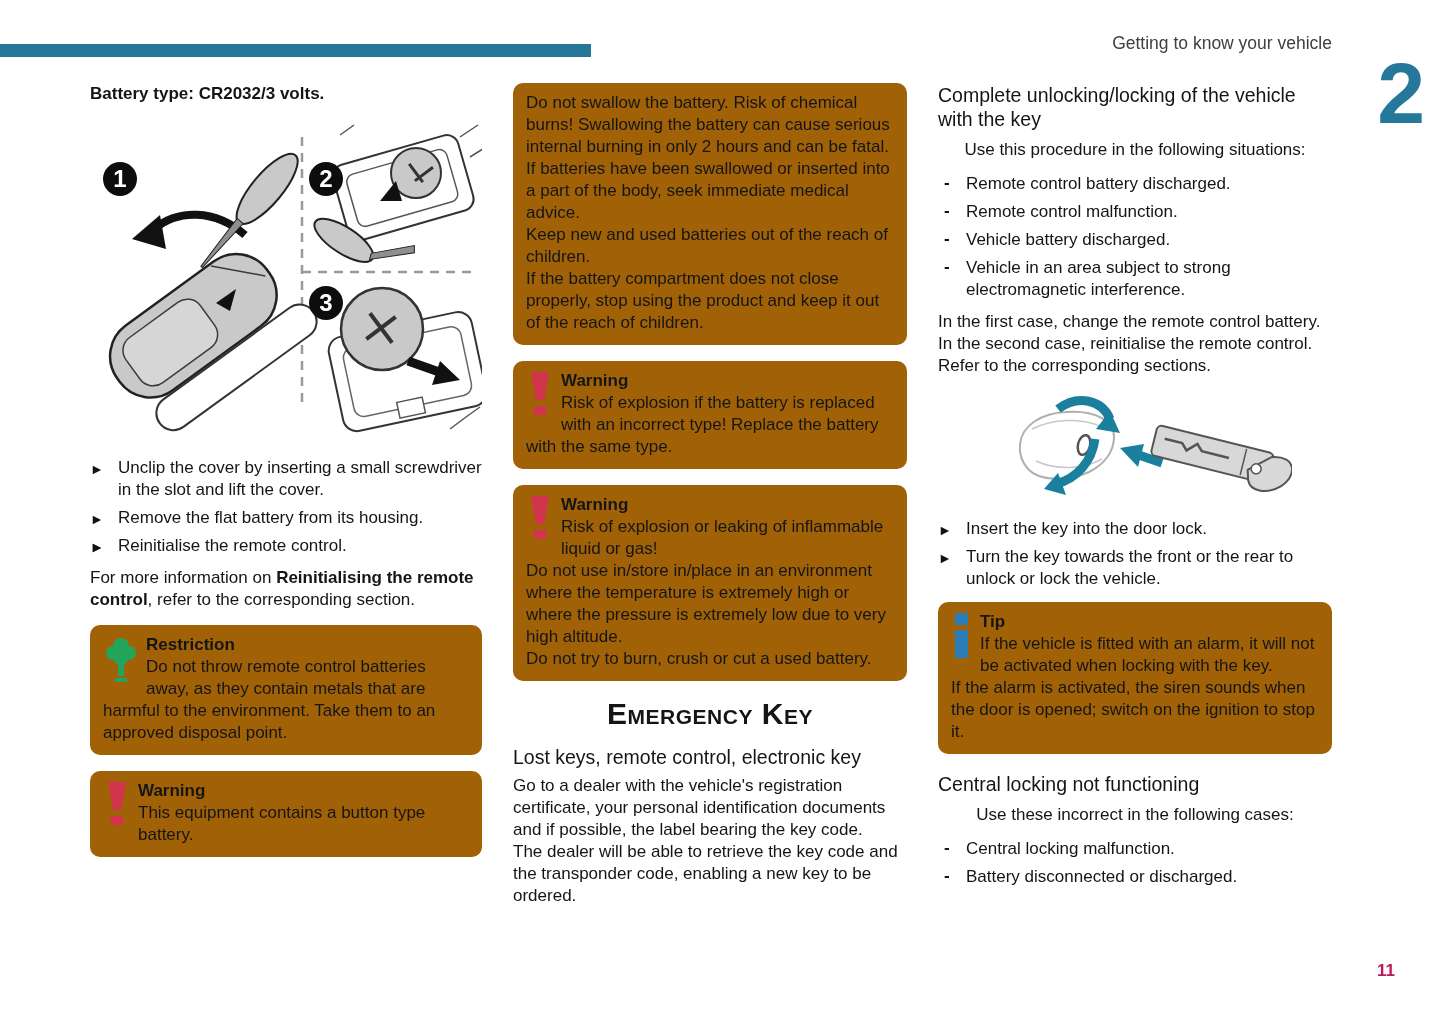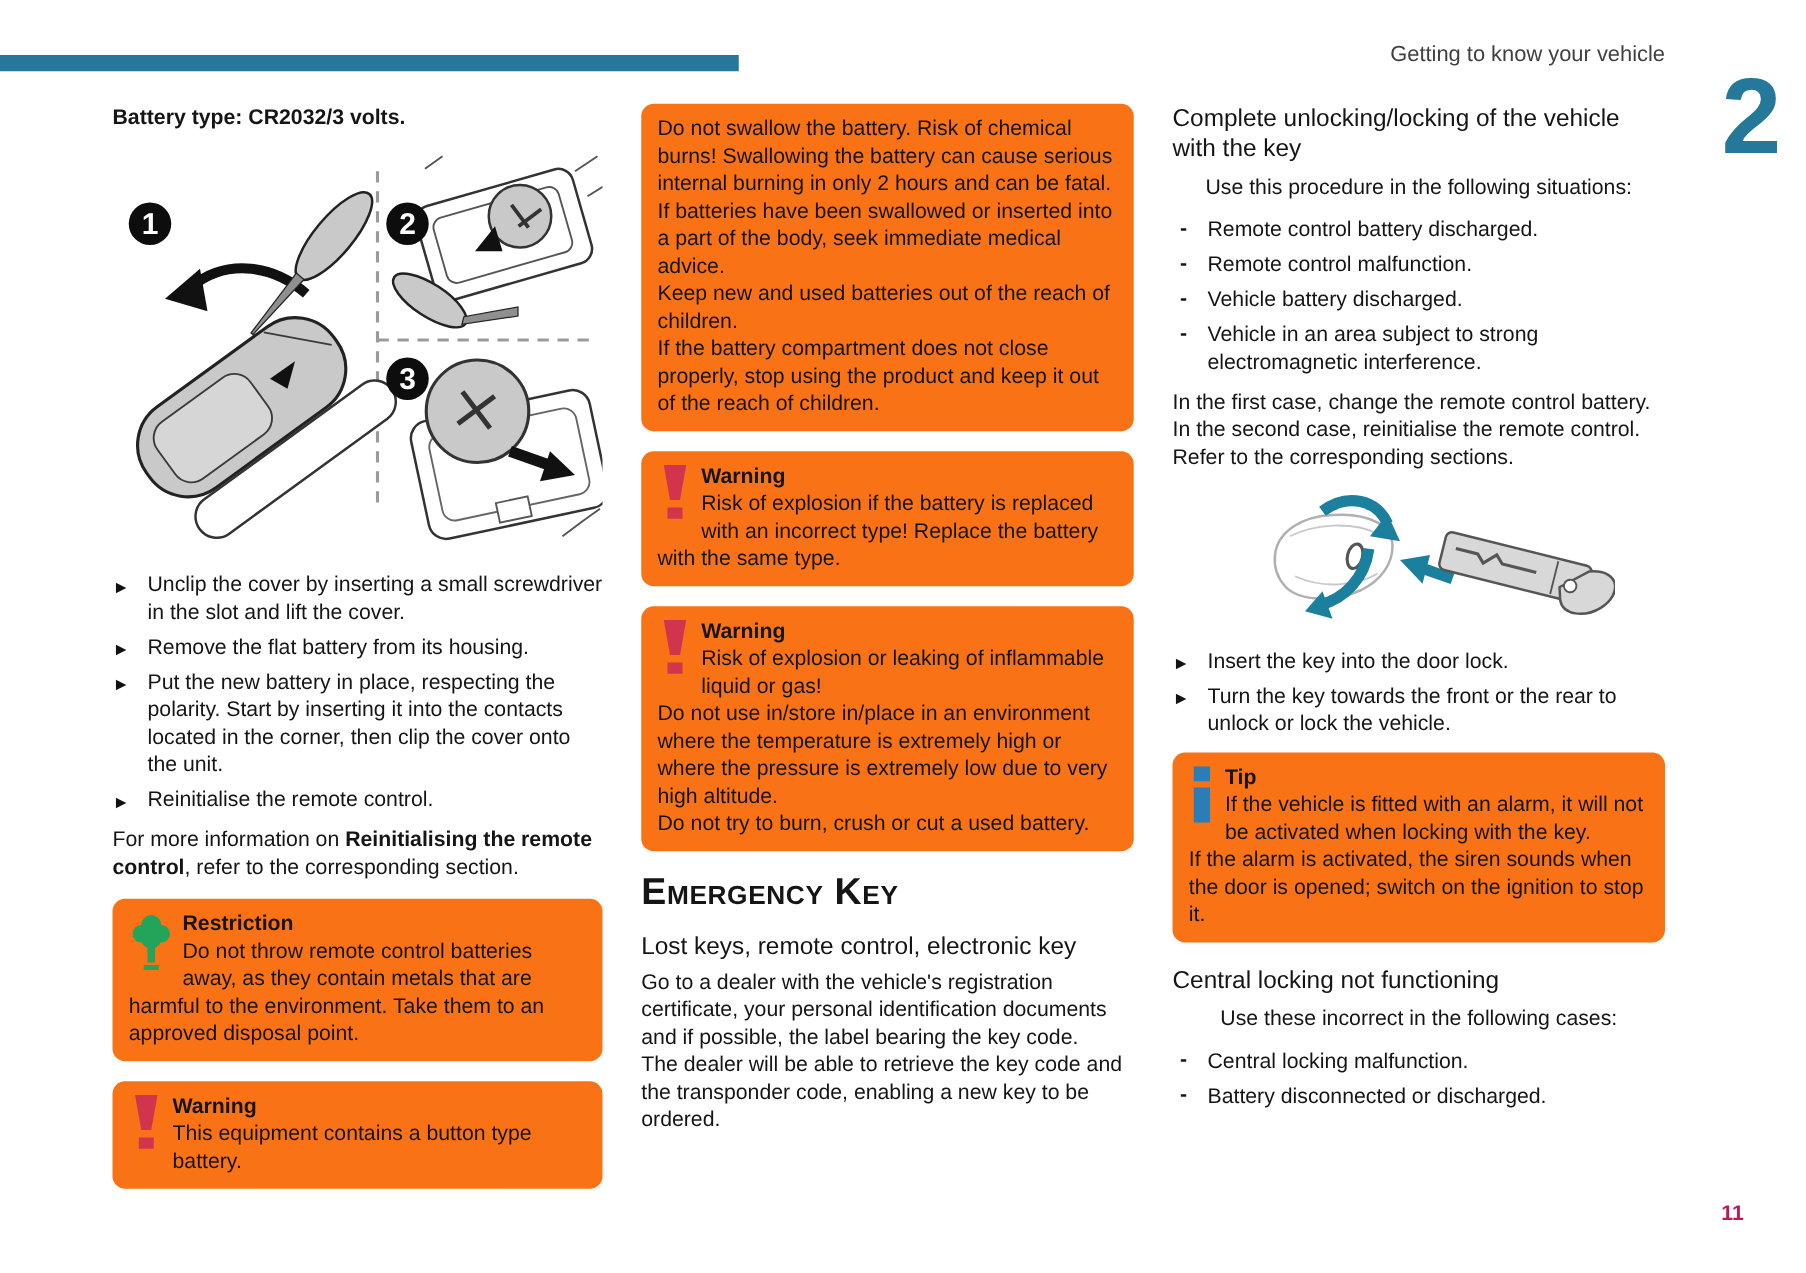--- a/index.html
+++ b/index.html
@@ -13,31 +13,31 @@
   .pageno { position:absolute; top:961px; right:50px; font-size:17px; font-weight:bold; color:#be185d; }
 
   .col { position:absolute; top:83px; font-size:17px; line-height:22px; }
   .col1 { left:90px;  width:392px; }
   .col2 { left:513px; width:394px; }
   .col3 { left:938px; width:394px; }
 
   .small-head { font-size:17px; font-weight:bold; margin:0; }
   .bold-head  { font-size:19.5px; font-weight:normal; line-height:24px; margin:0; }
   .section-title { font-variant:small-caps; font-weight:bold; font-size:30px; line-height:34px;
-                   letter-spacing:0.5px; margin:16px 0 0 0; }
+                   letter-spacing:0.5px; margin:16px 0 0 0;text-align:center; }
   .para { margin:10px 0 0 0; white-space:pre-line; }
   .intro { margin:8px 0 0 0;text-align:center; }
 
   .bullet { position:relative; padding-left:28px; margin-bottom:6px; }
   .bullet .tri { position:absolute; left:0; top:1px; font-size:14px; color:#111; }
   .list { margin-top:12px; }
   .dash-item { position:relative; padding-left:28px; margin-bottom:6px; }
   .dash-item .dash { position:absolute; left:6px; top:-1px; font-weight:bold; }
 
-  .notebox { background:#f97316; border-radius:10px; padding:9px 13px 11px 13px; margin-top:16px; }
+  .notebox { background:#a16207; border-radius:10px; padding:9px 13px 11px 13px; margin-top:16px; }
   .notebox::after { content:""; display:block; clear:both; }
   .nb-icon { float:left; width:28px; height:46px; margin:2px 9px 2px 2px; }
   .nb-title { font-weight:bold; display:block; }
   .nb-body { white-space:pre-line; }
 
   .figure1 { margin-top:12px; }
   .figure2 { margin-top:12px; margin-left:64px; }
 </style>
 </head>
 <body>
@@ -123,21 +123,20 @@
       <div class="bullet">
         <span class="tri">►</span>
         <span>Unclip the cover by inserting a small screwdriver in the slot and lift the cover.</span>
       </div>
       <div class="bullet">
         <span class="tri">►</span>
         <span>Remove the flat battery from its housing.</span>
       </div>
       <div class="bullet">
         <span class="tri">►</span>
-        <span>Put the new battery in place, respecting the polarity. Start by inserting it into the contacts located in the corner, then clip the cover onto the unit.</span>
       </div>
       <div class="bullet">
         <span class="tri">►</span>
         <span>Reinitialise the remote control.</span>
       </div>
     </div>
 
     <p class="para"><span>For more information on </span><b>Reinitialising the remote control</b><span>, refer to the corresponding section.</span></p>
 
     <div class="notebox" style="margin-top:14px;">

